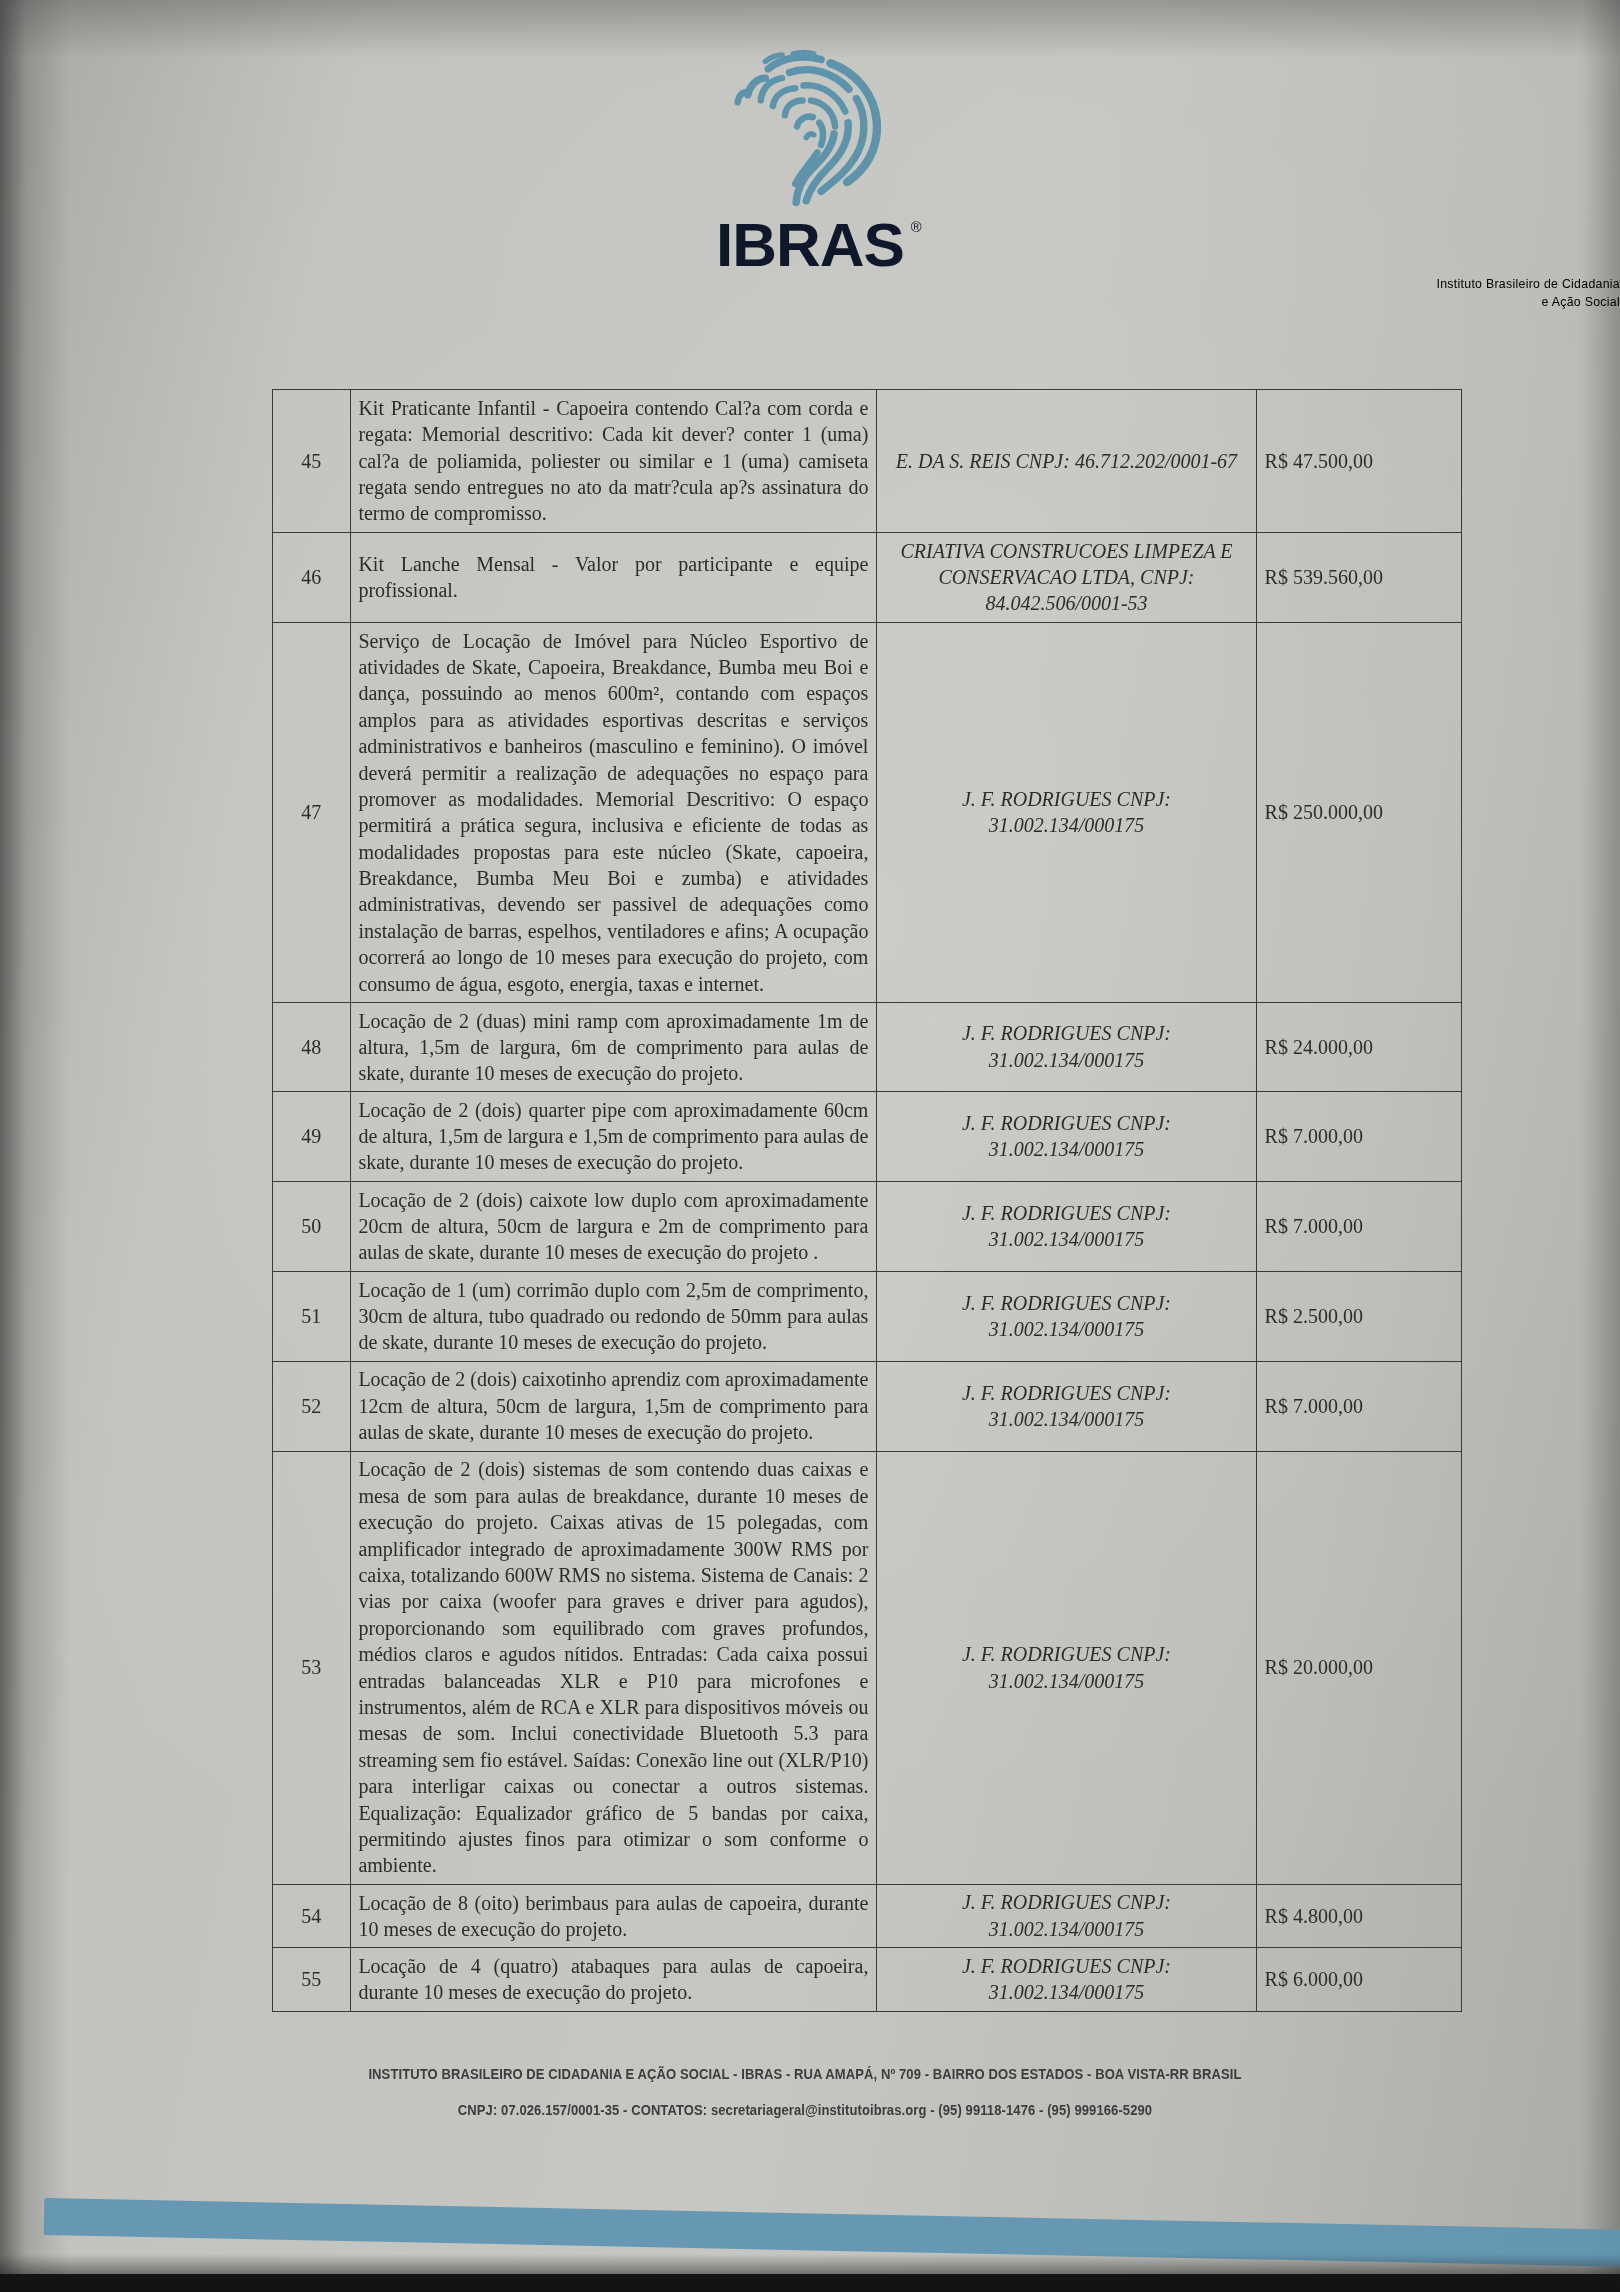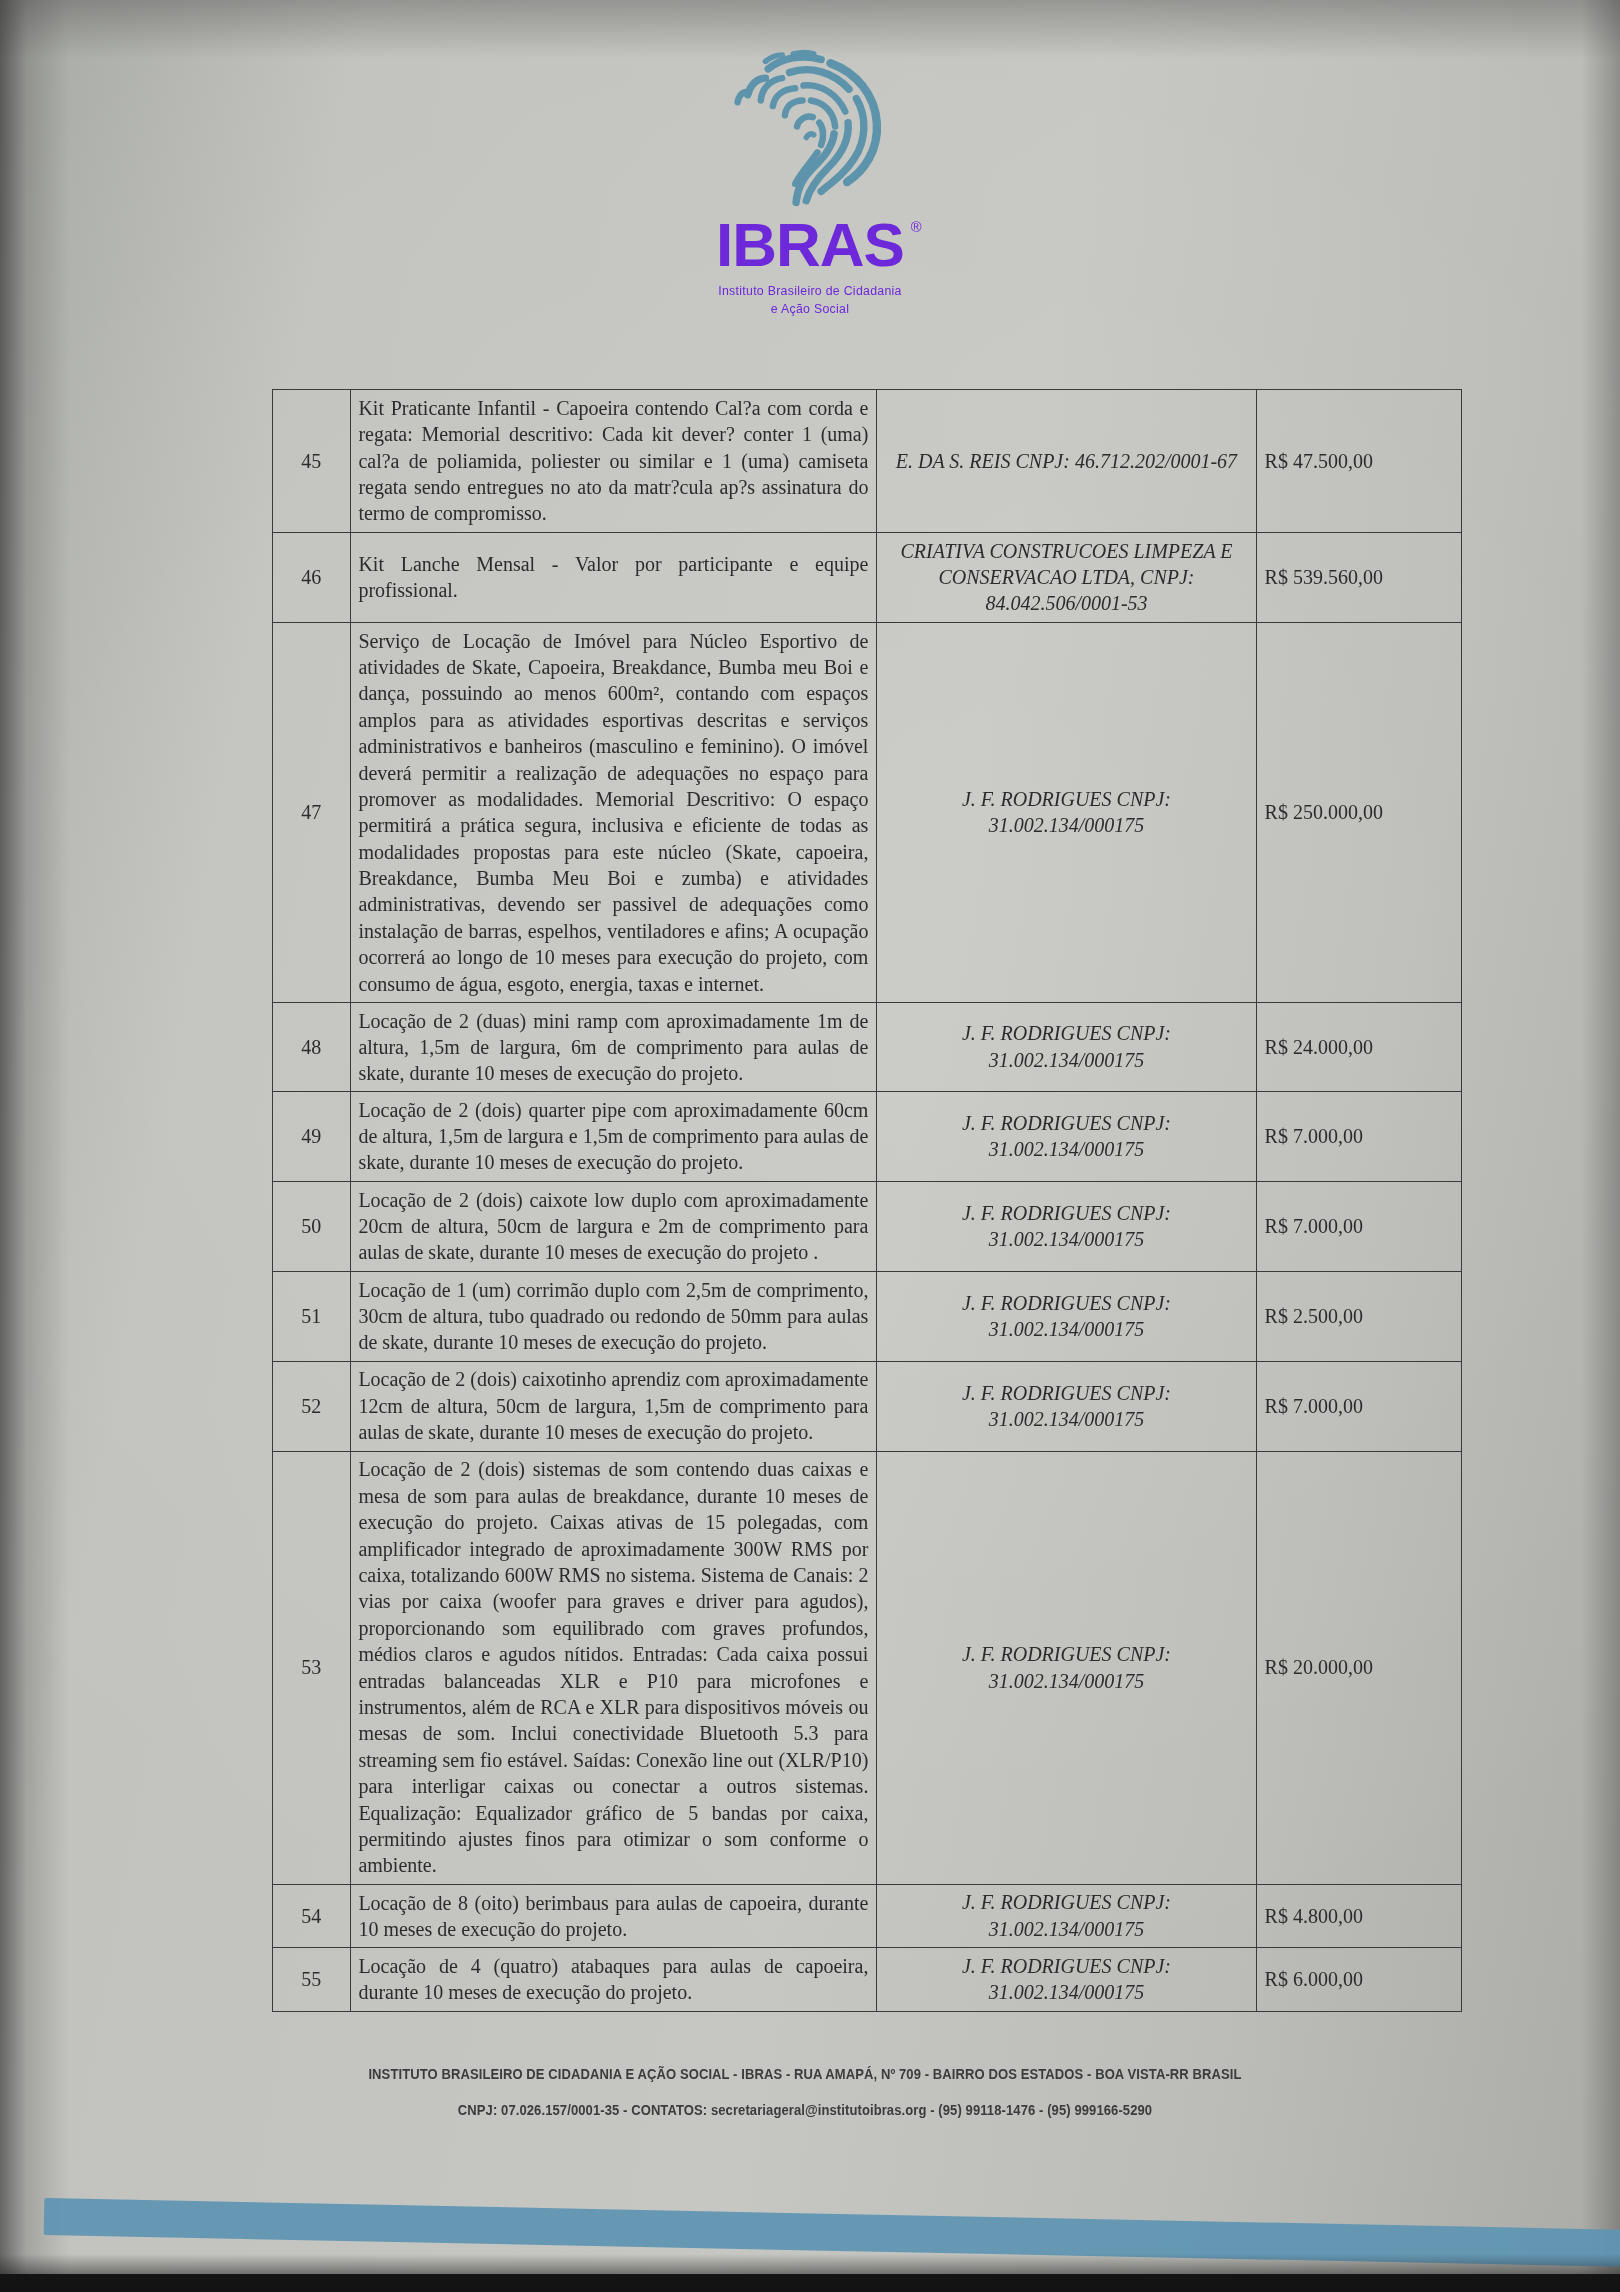--- a/index.html
+++ b/index.html
@@ -57,38 +57,39 @@
     margin: 0 auto;
     width: 186px;
     height: 181px;
   }
   .logo-word {
     margin-top: -7.8px;
     font-family: "Liberation Sans", sans-serif;
     font-weight: bold;
     font-size: 62px;
     letter-spacing: -1px;
-    color: #6d28d9;
+    color: #0f172a;
     line-height: 1;
     position: relative;
     display: inline-block;
   }
   .logo-reg {
     position: absolute;
     top: 5.9px; right: -16.7px;
     font-size: 14.7px;
     font-weight: normal;
   }
   .logo-tag {
-    margin-top: 7px;
+    margin-top: 0;
     font-family: "Liberation Sans", sans-serif;
     font-size: 12.3px;
-    color: #6d28d9;
+    color: #000000;
     line-height: 1.45;
     letter-spacing: 0.3px;
+    text-align: right;
   }
 
   
   .table-wrap {
     position: absolute;
     left: 272px;
     top: 389px;
     width: 1122px;
   }
   table.items {

